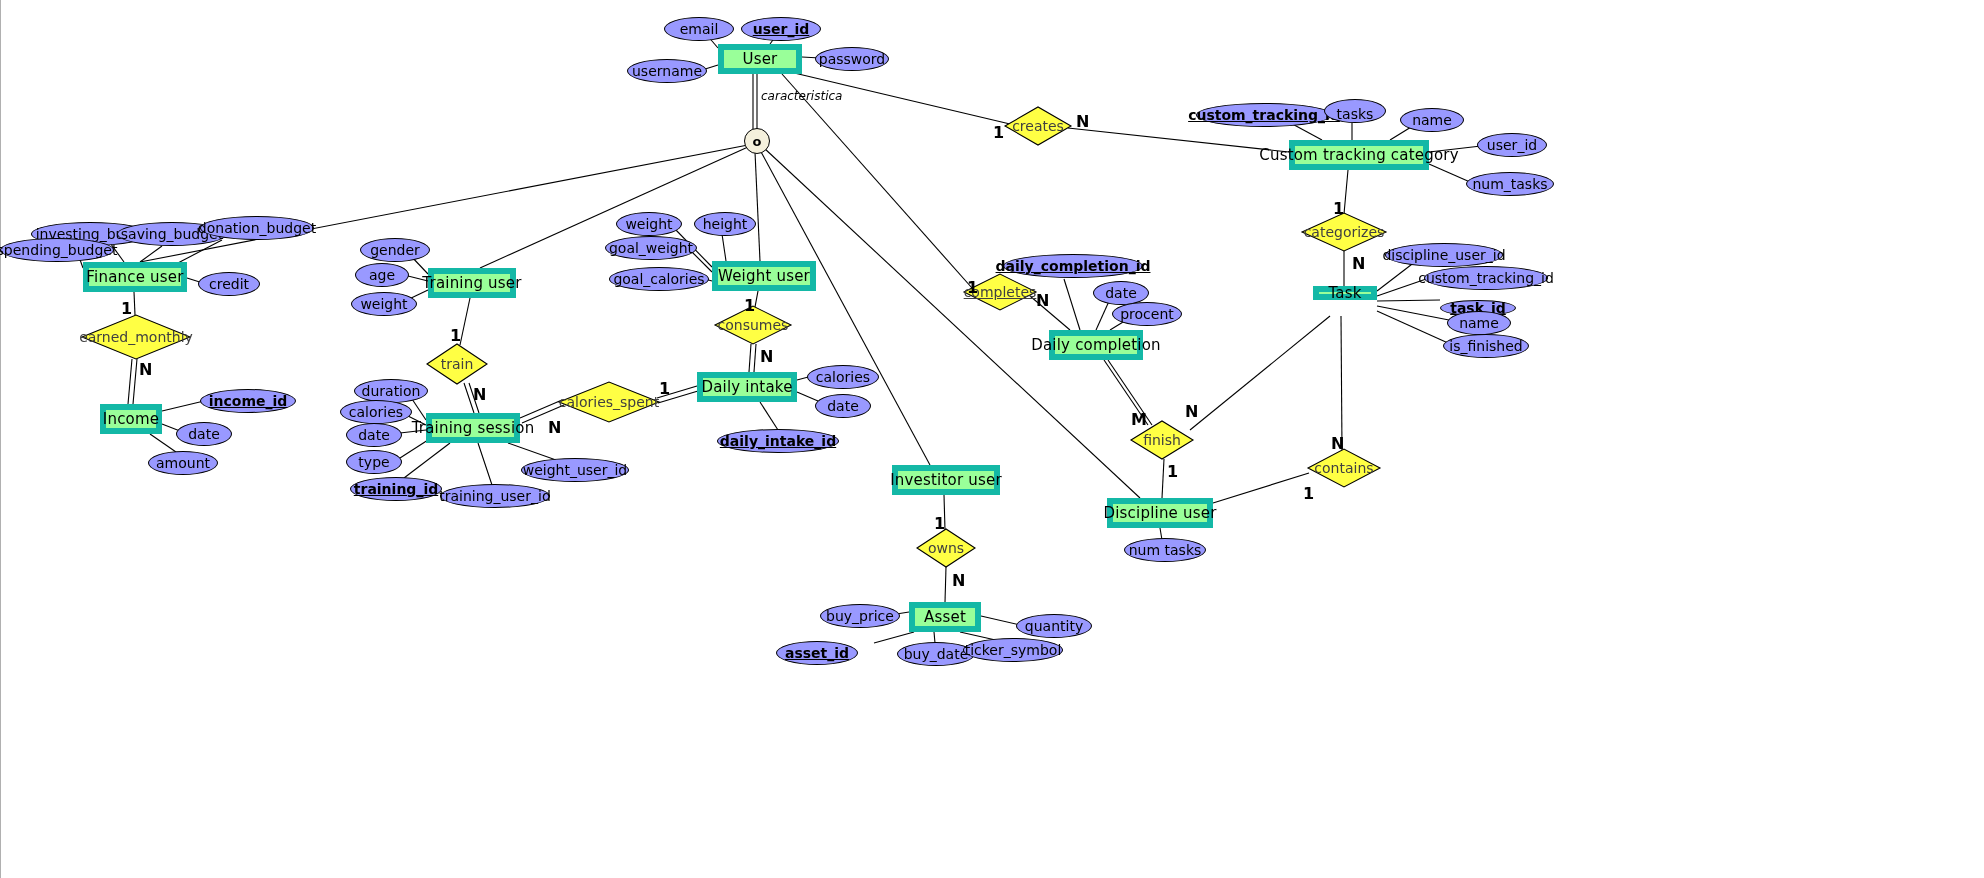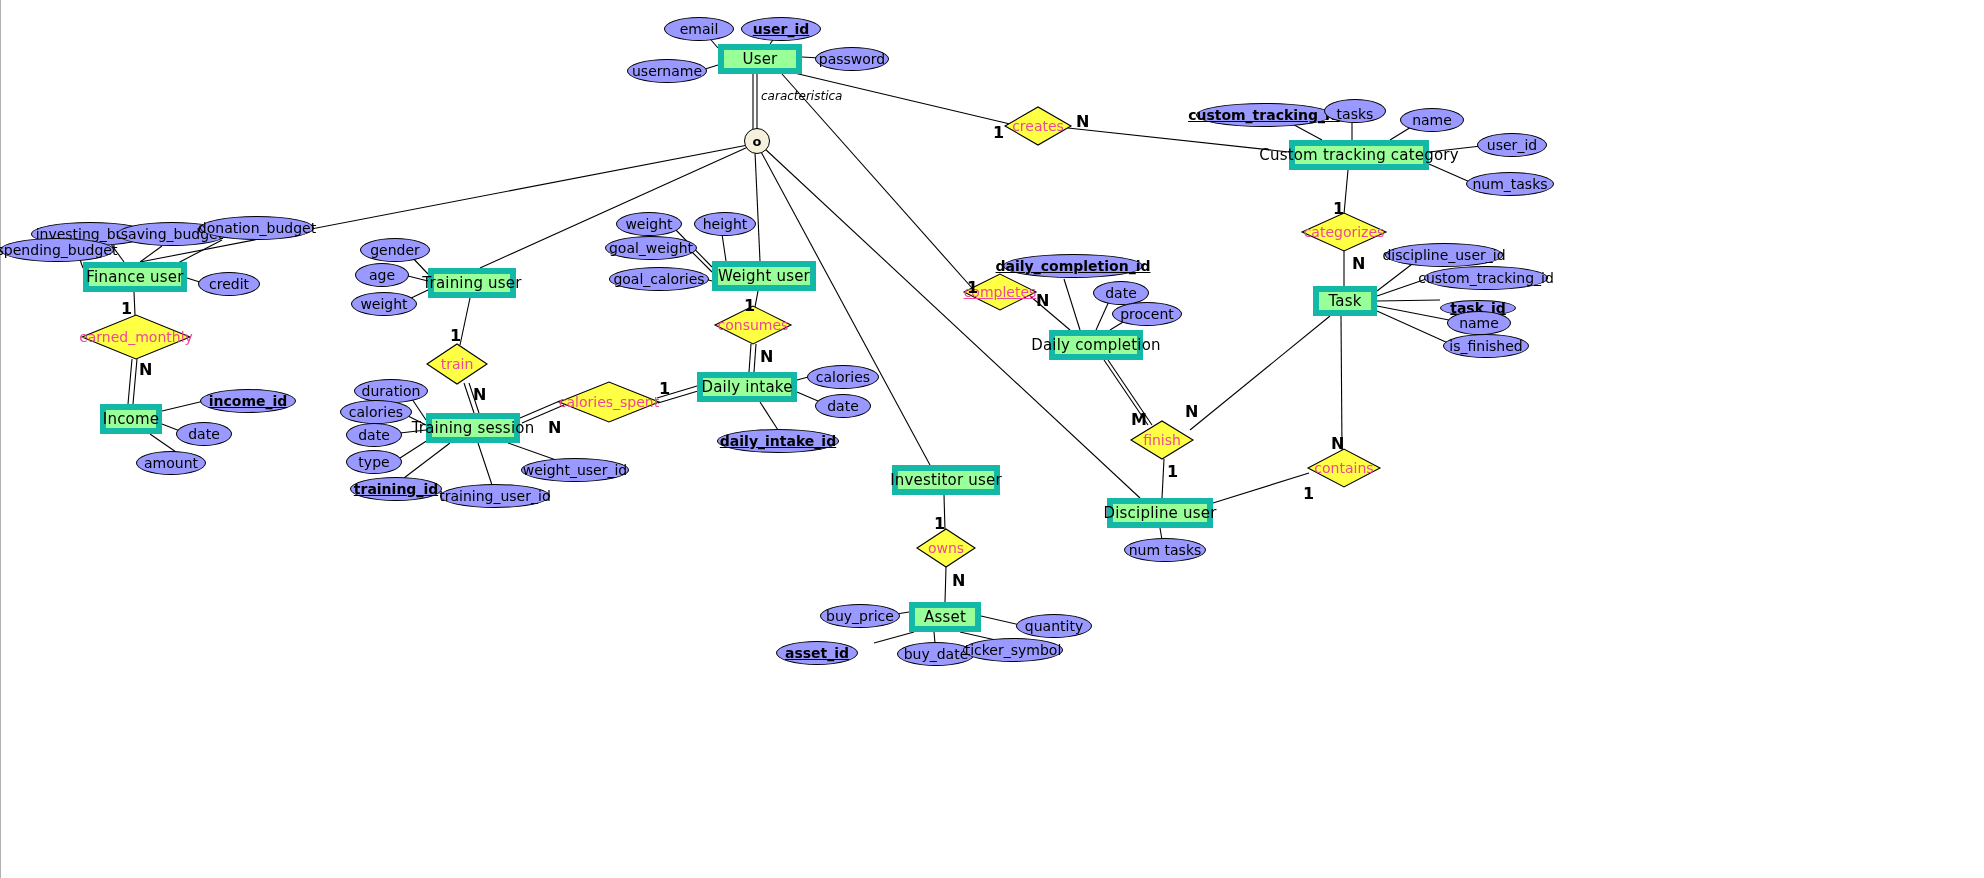--- a/index.html
+++ b/index.html
@@ -53,21 +53,21 @@
   .rel-diamond {
     position: absolute;
     display: block;
   }
   .rel-label {
     position: absolute;
     display: flex;
     align-items: center;
     justify-content: center;
     font-size: 14px;
-    color: #ec4899;
+    color: #404040;
     white-space: nowrap;
     pointer-events: none;
   }
   .card {
     position: absolute;
     font-size: 16px;
     font-weight: bold;
     color: #000000;
     white-space: nowrap;
   }
@@ -243,21 +243,21 @@
     </div>
   <div class="node entity" style="left:909px;top:602px;width:72px;height:30px;">
       <span>Asset</span>
     </div>
   <div class="node entity" style="left:1049px;top:330px;width:94px;height:30px;">
       <span>Daily completion</span>
     </div>
   <div class="node entity" style="left:1107px;top:498px;width:106px;height:30px;">
       <span>Discipline user</span>
     </div>
-  <div class="node entity" style="left:1313px;top:286px;width:64px;height:30px;">
+  <div class="node entity" style="left:1313px;top:286px;width:64px;height:14px;">
       <span>Task</span>
     </div>
   <div class="node entity" style="left:1289px;top:140px;width:140px;height:30px;">
       <span>Custom tracking category</span>
     </div>
 
   <div class="node attribute" style="left:664px;top:17px;width:70px;height:24px;">
       <span>email</span>
     </div>
   <div class="node attribute key" style="left:741px;top:17px;width:80px;height:24px;">
@@ -285,21 +285,21 @@
   <div class="node attribute" style="left:198px;top:272px;width:62px;height:24px;">
       <span>credit</span>
     </div>
 
   <div class="node attribute key" style="left:200px;top:389px;width:96px;height:24px;">
       <span>income_id</span>
     </div>
   <div class="node attribute" style="left:176px;top:422px;width:56px;height:24px;">
       <span>date</span>
     </div>
-  <div class="node attribute" style="left:136px;top:451px;width:70px;height:24px;">
+  <div class="node attribute" style="left:148px;top:451px;width:70px;height:24px;">
       <span>amount</span>
     </div>
 
   <div class="node attribute" style="left:360px;top:238px;width:70px;height:24px;">
       <span>gender</span>
     </div>
   <div class="node attribute" style="left:355px;top:263px;width:54px;height:24px;">
       <span>age</span>
     </div>
   <div class="node attribute" style="left:351px;top:292px;width:66px;height:24px;">

